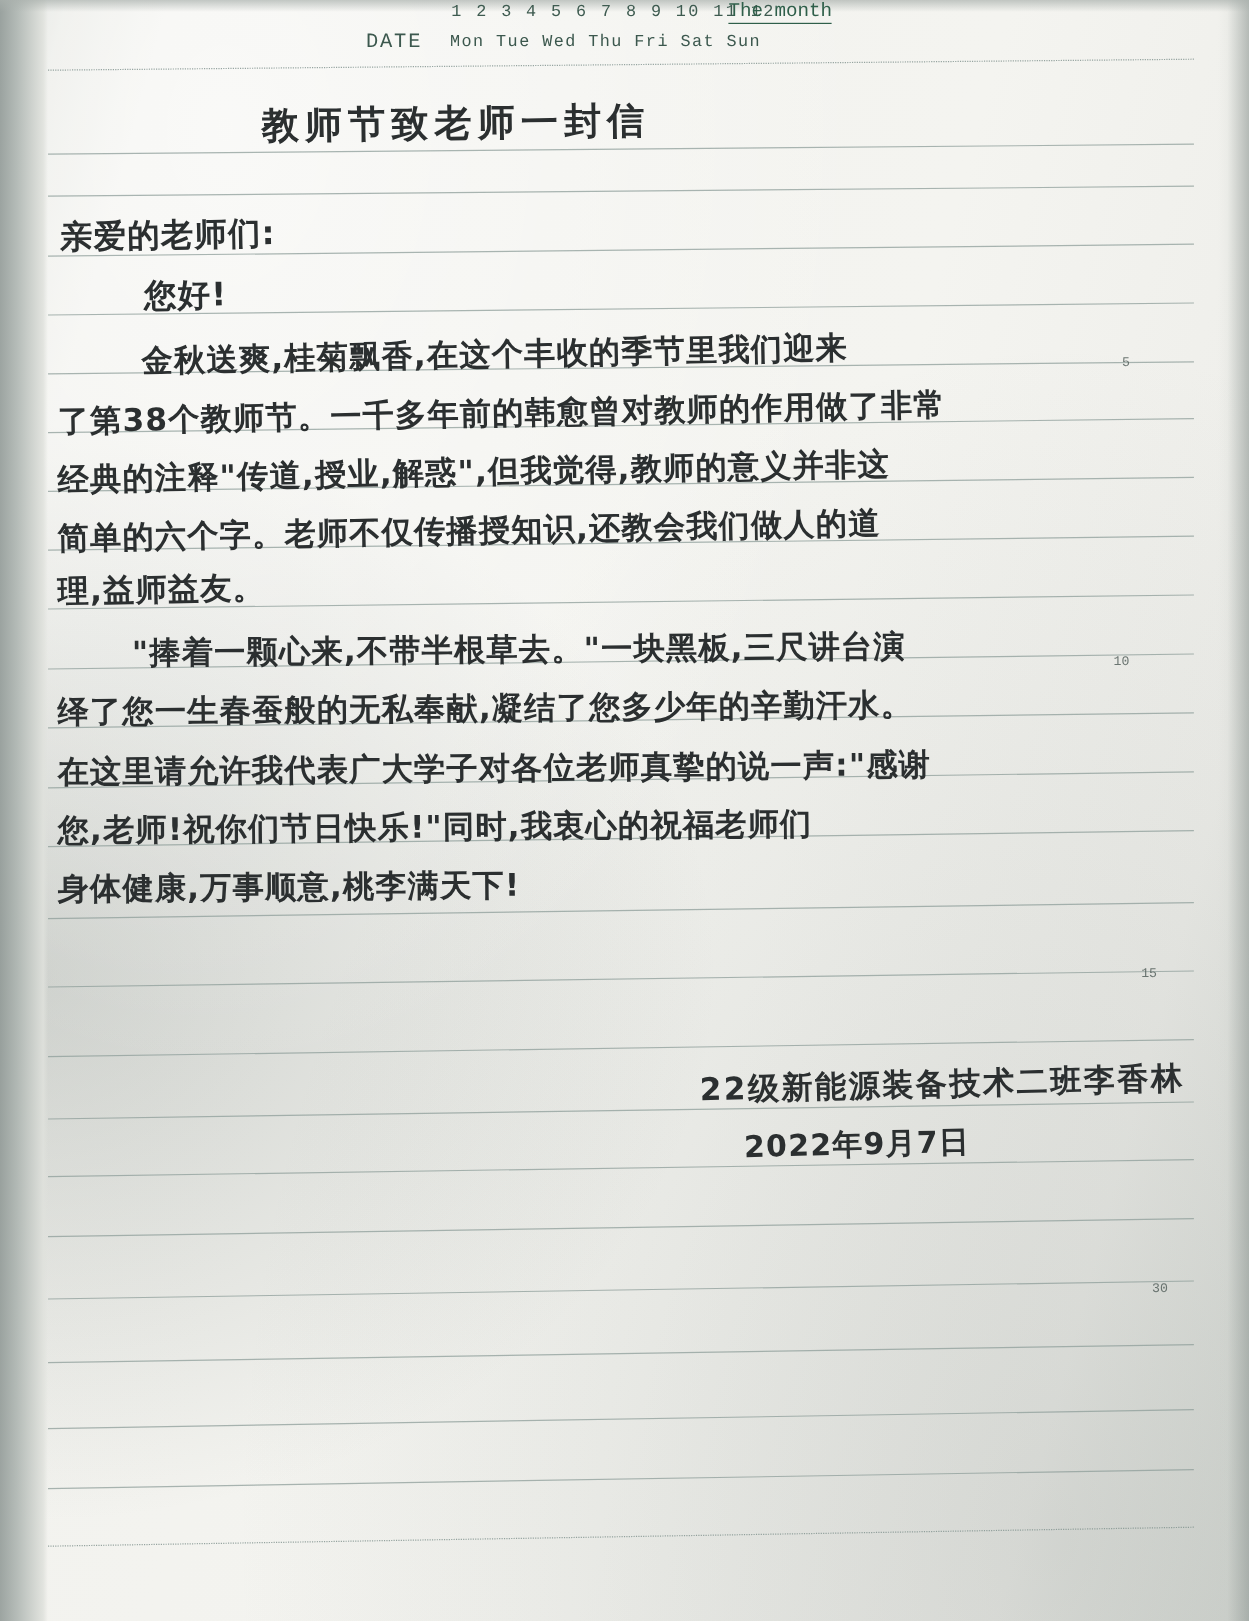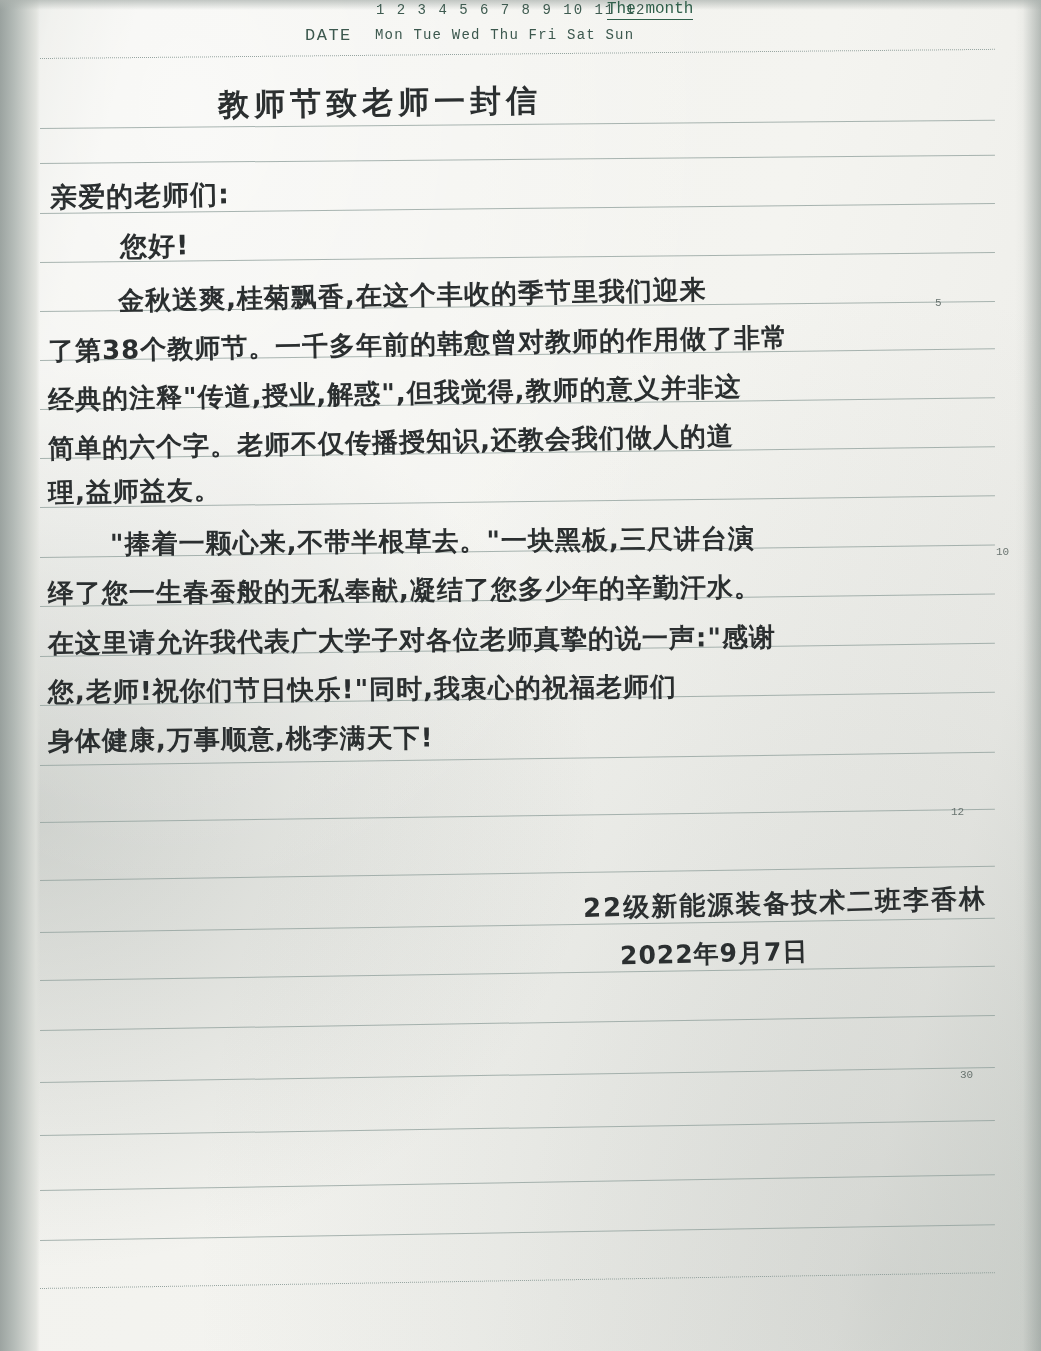--- a/index.html
+++ b/index.html
@@ -182,22 +182,22 @@
     <div class="rule" style="top:932px; transform:rotate(-0.85deg);"></div>
     <div class="rule" style="top:980px; transform:rotate(-0.85deg);"></div>
     <div class="rule" style="top:1030px;transform:rotate(-0.9deg);"></div>
     <div class="rule" style="top:1082px;transform:rotate(-0.9deg);"></div>
     <div class="rule" style="top:1135px;transform:rotate(-0.9deg);"></div>
     <div class="rule" style="top:1190px;transform:rotate(-0.95deg);"></div>
     <div class="rule" style="top:1240px;transform:rotate(-0.95deg);"></div>
     <div class="rule dotted" style="top:1288px;transform:rotate(-0.95deg);"></div>
 
     <div class="rule-num" style="left:935px; top:297px;">5</div>
-    <div class="rule-num" style="left:996px; top:546px;">10</div>
-    <div class="rule-num" style="left:951px; top:806px;">12</div>
+    <div class="rule-num" style="left:928px; top:546px;">10</div>
+    <div class="rule-num" style="left:951px; top:806px;">15</div>
     <div class="rule-num" style="left:960px; top:1069px;">30</div>
   </div>
 
   <div>
 
     <div class="hand title-hand sk1" style="left:218px; top:82px;">教师节致老师一封信</div>
 
     <div class="hand l sk2" style="left:50px; top:178px;">亲爱的老师们:</div>
 
     <div class="hand l sk2" style="left:120px; top:228px;">您好!</div>

